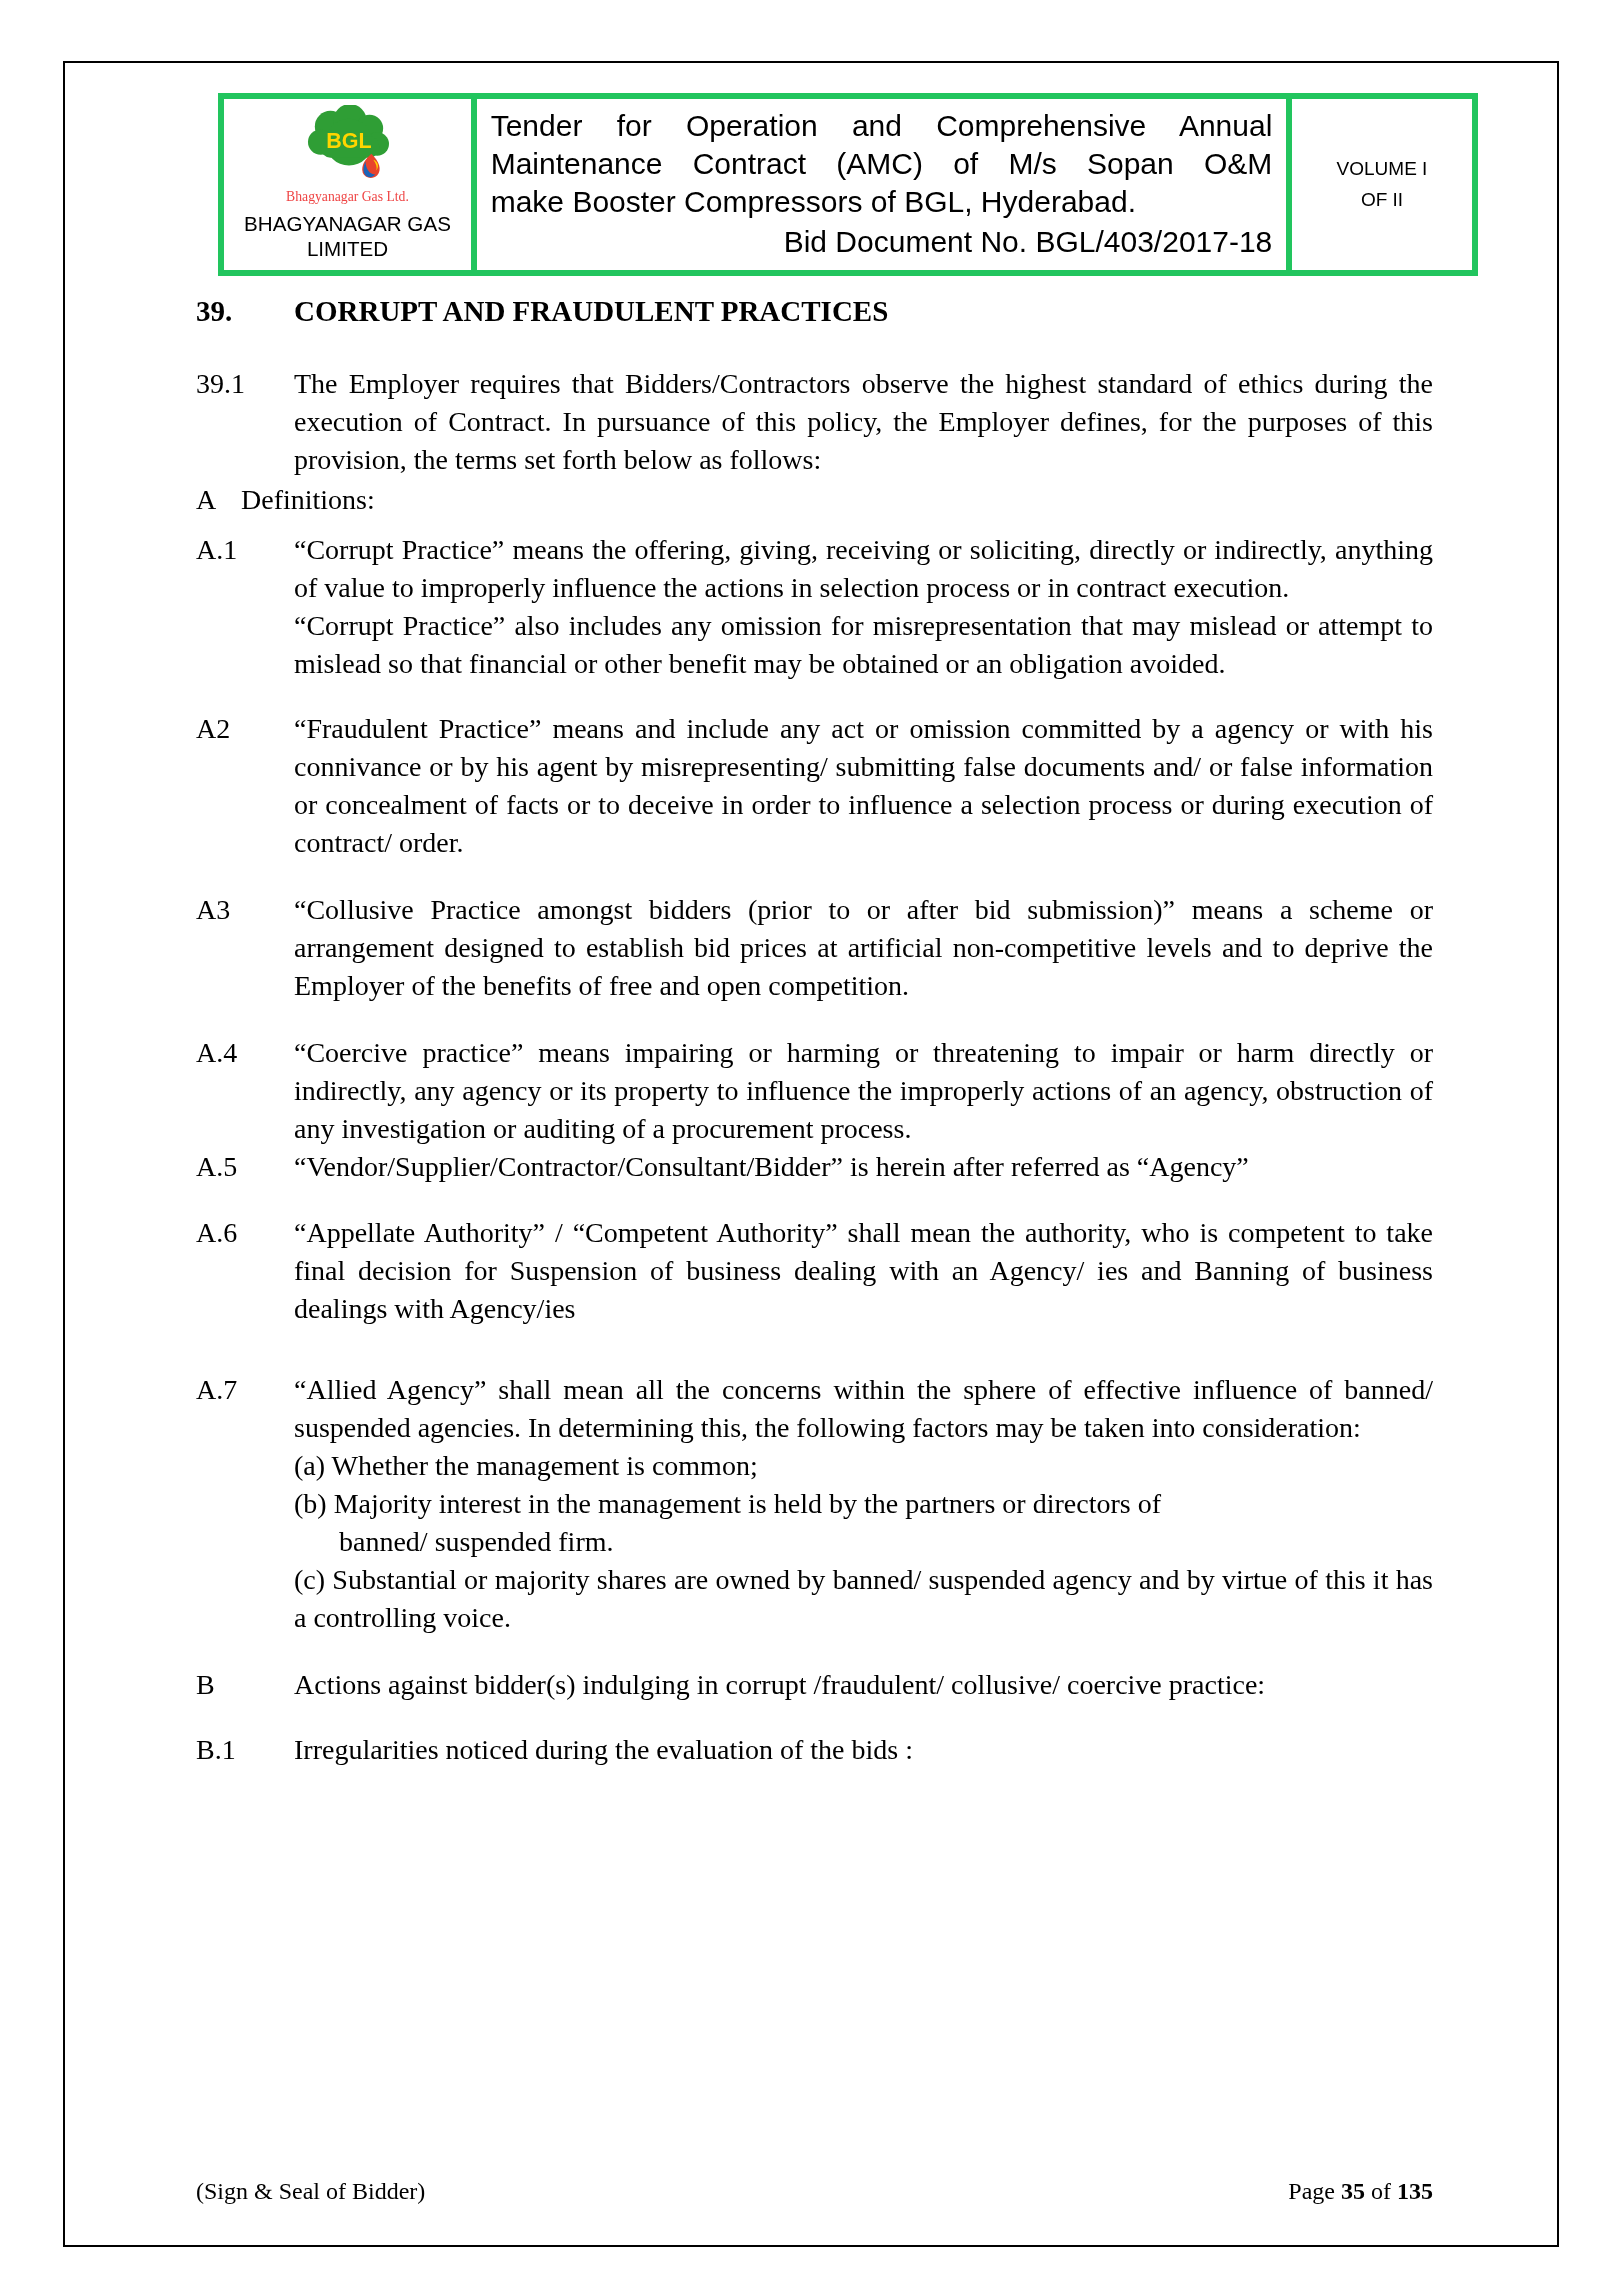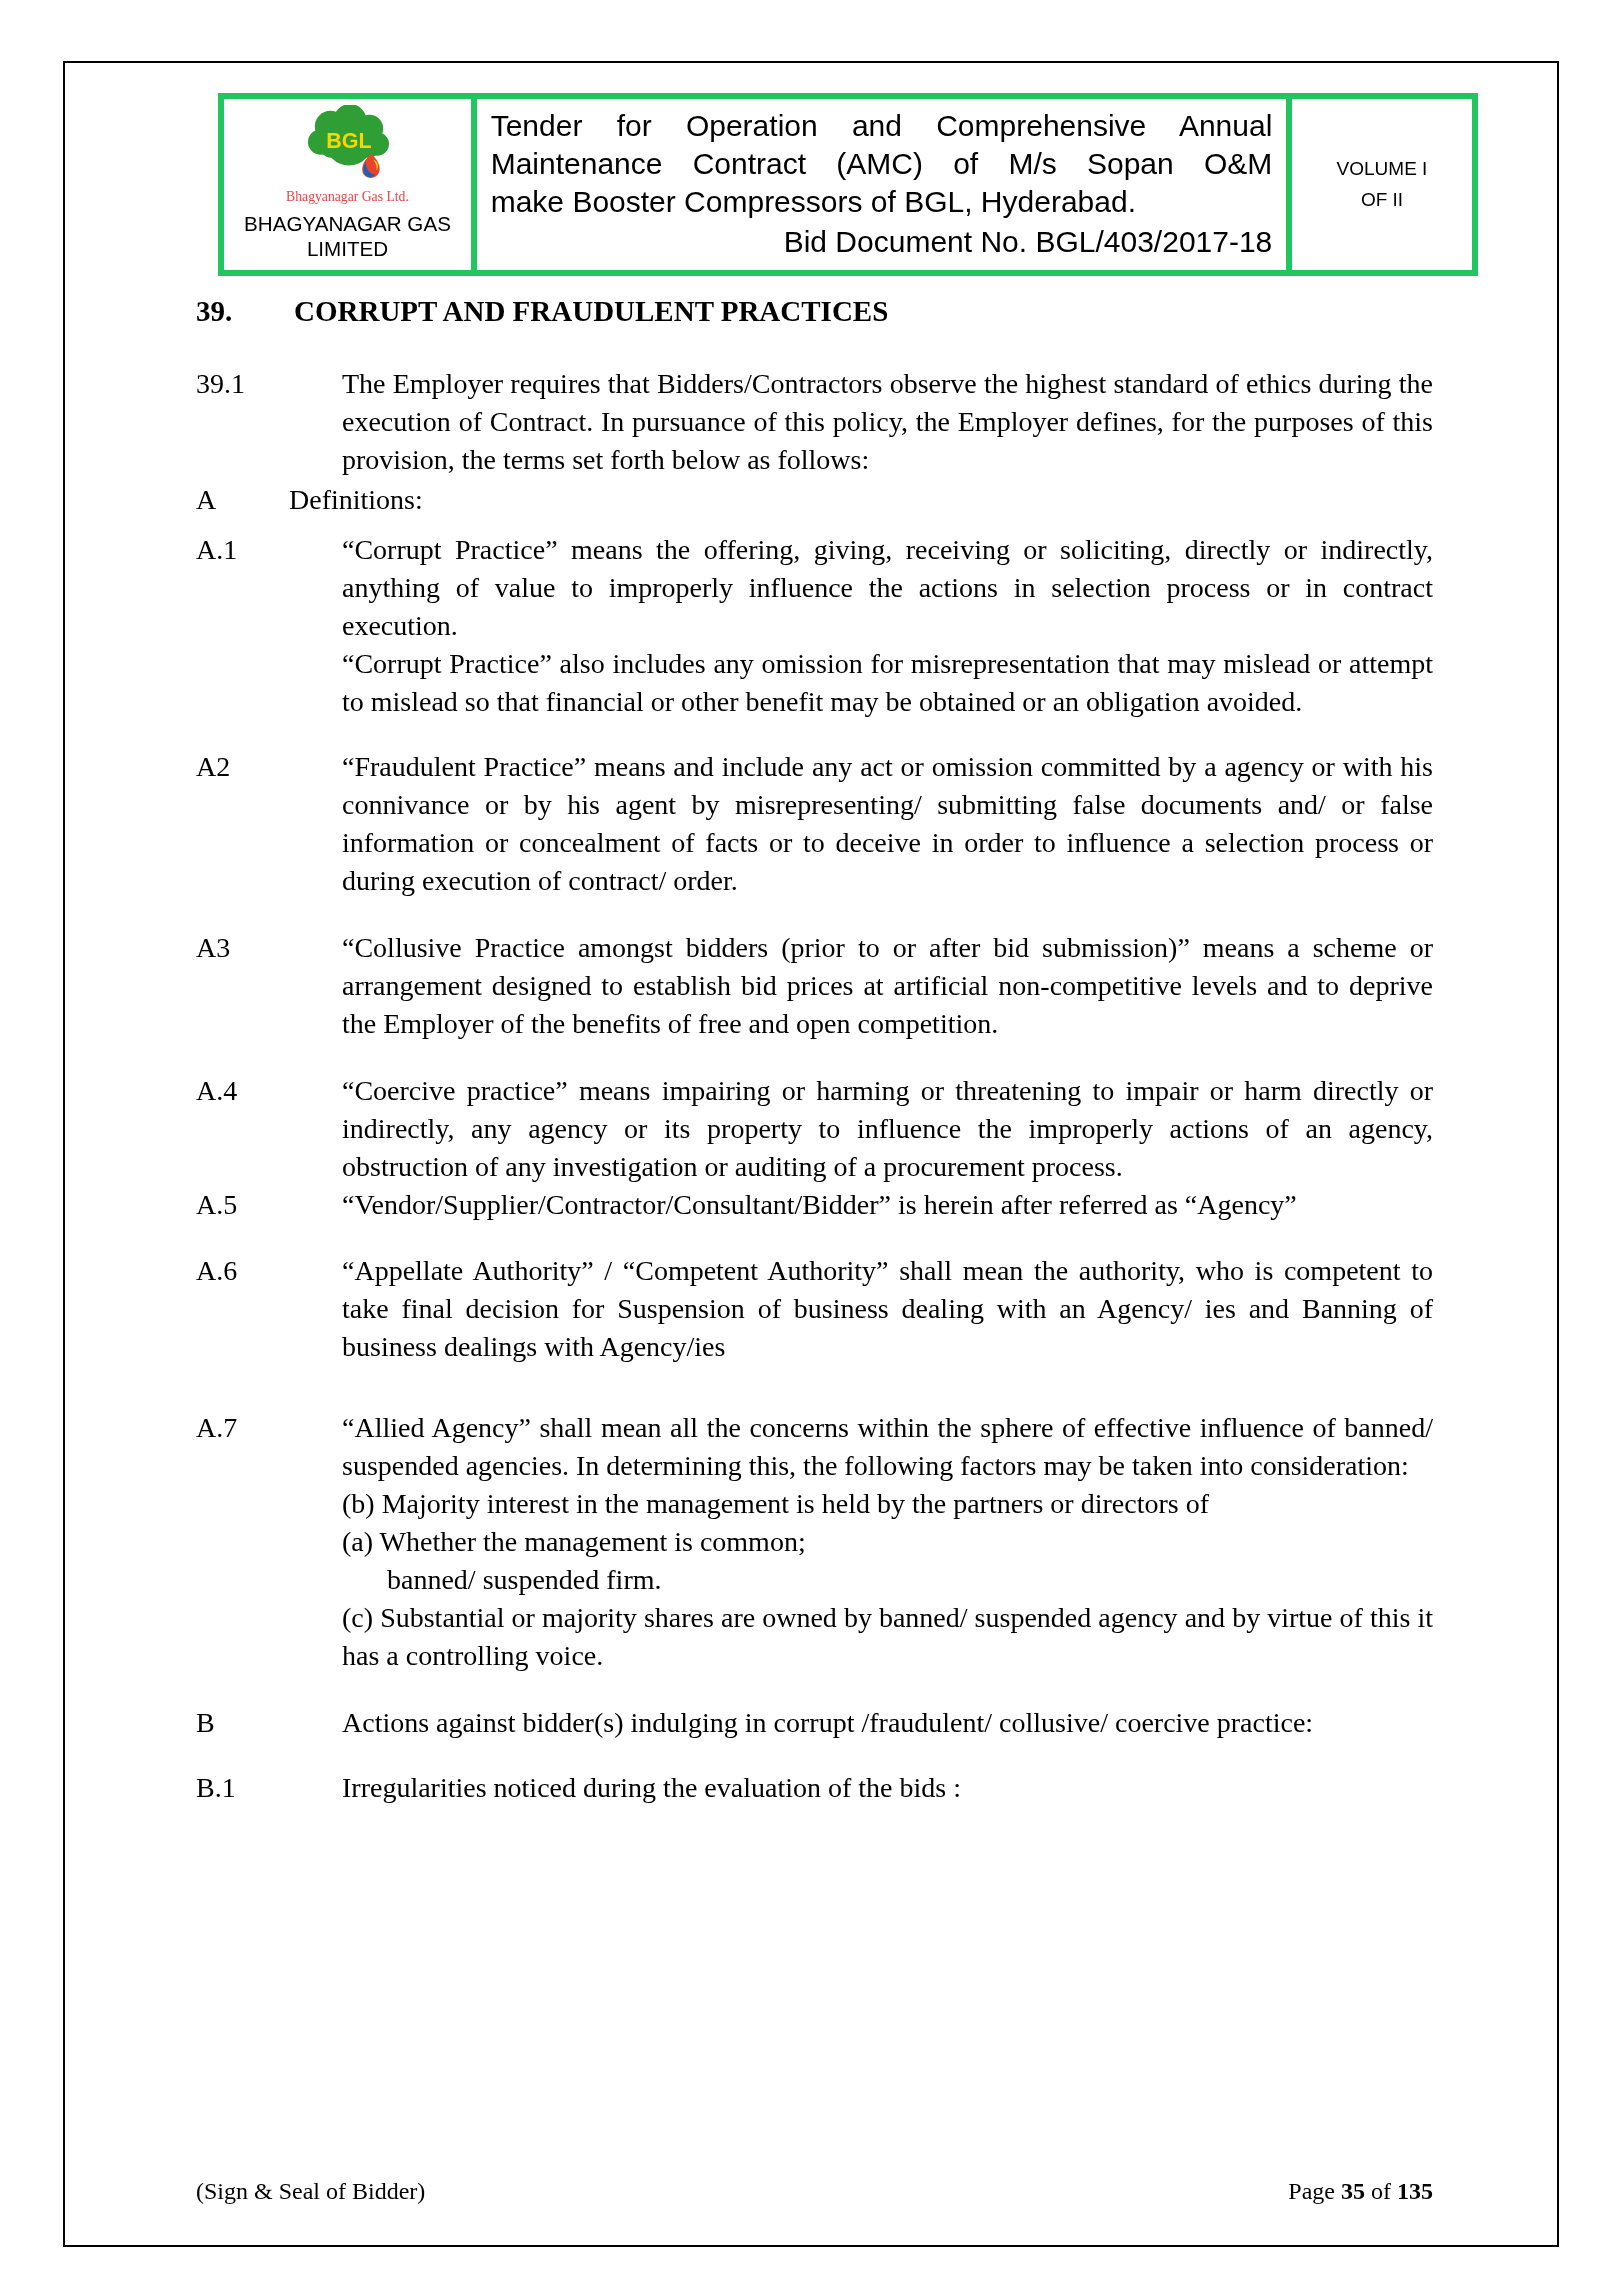--- a/index.html
+++ b/index.html
@@ -50,21 +50,21 @@
 
   
   .body-content {
     position:absolute; left:196px; top:292px; width:1237px;
     font-size:28px; line-height:38px;
   }
   .section-heading {
     display:grid; grid-template-columns:98px 1fr;
     font-weight:bold; font-size:29px; margin-bottom:35px;
   }
-  .row { display:grid; grid-template-columns:98px 1fr;gap:48px; }
+  .row { display:grid; grid-template-columns:98px 1fr; }
   .row.tight { grid-template-columns:45px 1fr; }
   .row .clause-label { text-align:left; }
   .row .clause-body { text-align:justify; }
   .row .clause-body p { text-align:justify; }
   .sub-indent { padding-left:45px; }
   .mt-defs { margin-top:2px; }
   .mt-a1 { margin-top:11.8px; }
   .mt-a2 { margin-top:27.4px; }
   .mt-a3 { margin-top:29px; }
   .mt-a4 { margin-top:29px; }
@@ -176,22 +176,22 @@
 
     <div class="row mt-a6">
       <span class="clause-label">A.6</span>
       <div class="clause-body">“Appellate Authority”  / “Competent Authority” shall mean the authority, who is competent to take final decision for Suspension of business dealing with an Agency/ ies and Banning of business dealings with Agency/ies</div>
     </div>
 
     <div class="row mt-a7">
       <span class="clause-label">A.7</span>
       <div class="clause-body">
         <p>“Allied Agency” shall mean all the concerns within the sphere of effective influence of banned/ suspended agencies. In determining this, the following factors may be taken into consideration:</p>
+        <p>(a) Whether the management is common;</p>
         <p>(b) Majority interest in the management is held by the partners or directors of</p>
-        <p>(a) Whether the management is common;</p>
         <p class="sub-indent">banned/ suspended firm.</p>
         <p>(c)  Substantial or majority shares are owned by banned/ suspended agency and by virtue of this it has a controlling voice.</p>
       </div>
     </div>
 
 
     <div class="row mt-b">
       <span class="clause-label">B</span>
       <div class="clause-body">Actions against bidder(s) indulging in corrupt /fraudulent/ collusive/ coercive practice:</div>
     </div>

